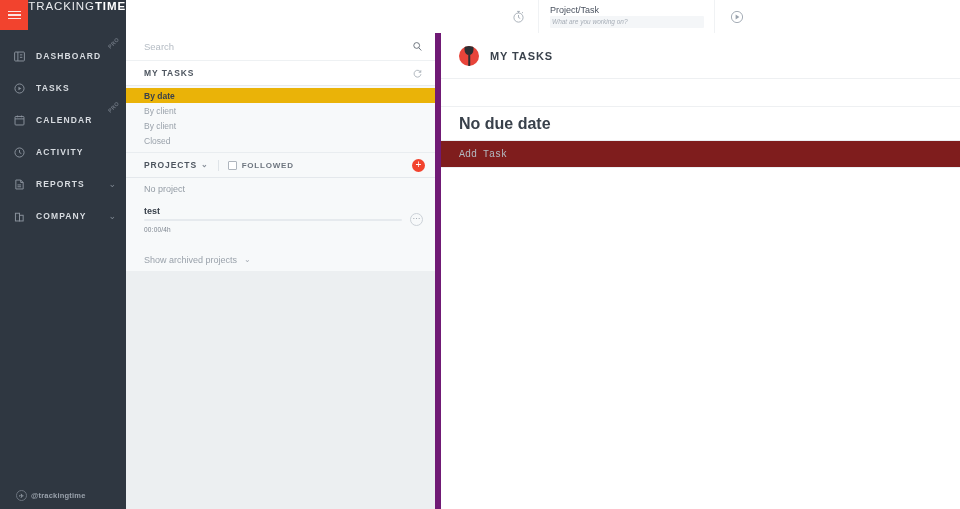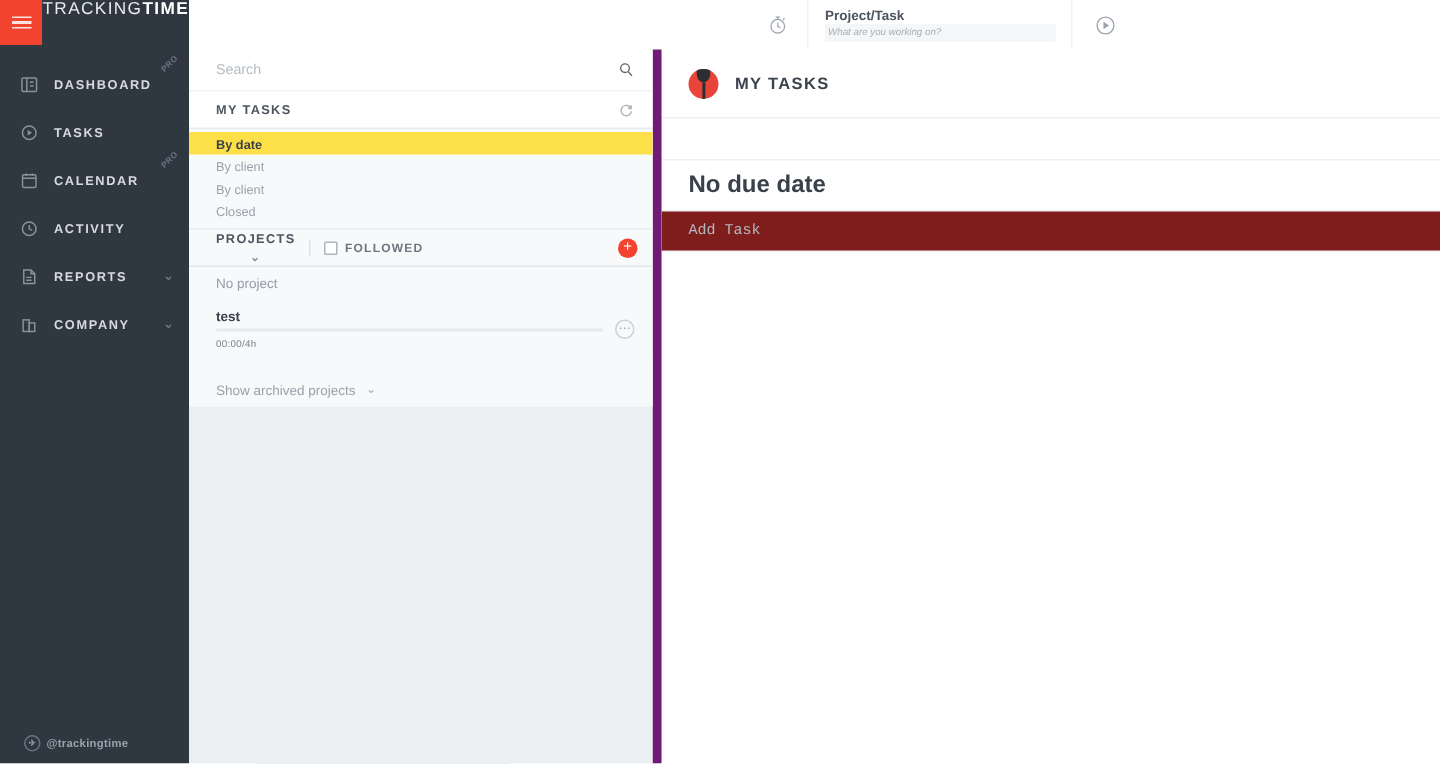--- a/index.html
+++ b/index.html
@@ -100,21 +100,21 @@
     color: #9aa3ad; cursor: pointer;
     border-right: 1px solid #f0f2f4;
   }
   .tb-fields {
     width: 175px;
     padding: 0 10px 0 11px;
     display: flex; flex-direction: column; justify-content: center;
     height: 33px;
     cursor: text;
   }
-  .tb-proj { font-size: 9px; color: #4b5360; line-height: 11px; font-weight: bold; }
+  .tb-proj { font-size: 9px; color: #4b5360; line-height: 11px; }
   .tb-sub {
     font-size: 6.5px; color: #a7aeb7; font-style: italic;
     line-height: 10px;
     background: #f4f6f8;
     padding: 1px 2px;
     border-radius: 1px;
   }
   .tb-play {
     width: 44px; height: 33px;
     display: flex; align-items: center; justify-content: center;
@@ -162,37 +162,36 @@
 
   .filter-list { background: #f7f9fa; padding: 2px 0 4px 0; }
   .filter-item {
     height: 15px; display: flex; align-items: center;
     padding-left: 18px;
     font-size: 8.5px; color: #9aa2ab;
     cursor: pointer;
   }
   .filter-item.active {
     color: #39414b; font-weight: 700;
-    background: #fde047;
+    background: #eab308;
   }
 
   .projects-head {
     height: 26px;
     display: flex; align-items: center;
     padding: 0 10px 0 18px;
     background: #f7f9fa;
     border-top: 1px solid #e9edf0;
     border-bottom: 1px solid #e4e8ec;
   }
   .projects-head .ph-title {
     font-size: 8.5px; font-weight: 700; letter-spacing: .9px;
     color: #4d555f; text-transform: uppercase;
     display: flex; align-items: center; gap: 4px;
     cursor: pointer;
-    flex-direction: column;
   }
   .ph-caret { color: #868e98; font-size: 8px; line-height: 1; }
   .ph-divider { width: 1px; height: 11px; background: #dfe4e8; margin: 0 9px; }
   .followed {
     display: flex; align-items: center; gap: 5px; cursor: pointer;
   }
   .cbox {
     width: 9px; height: 9px;
     border: 1px solid #aeb5bd; background: #ffffff;
     border-radius: 1px;

